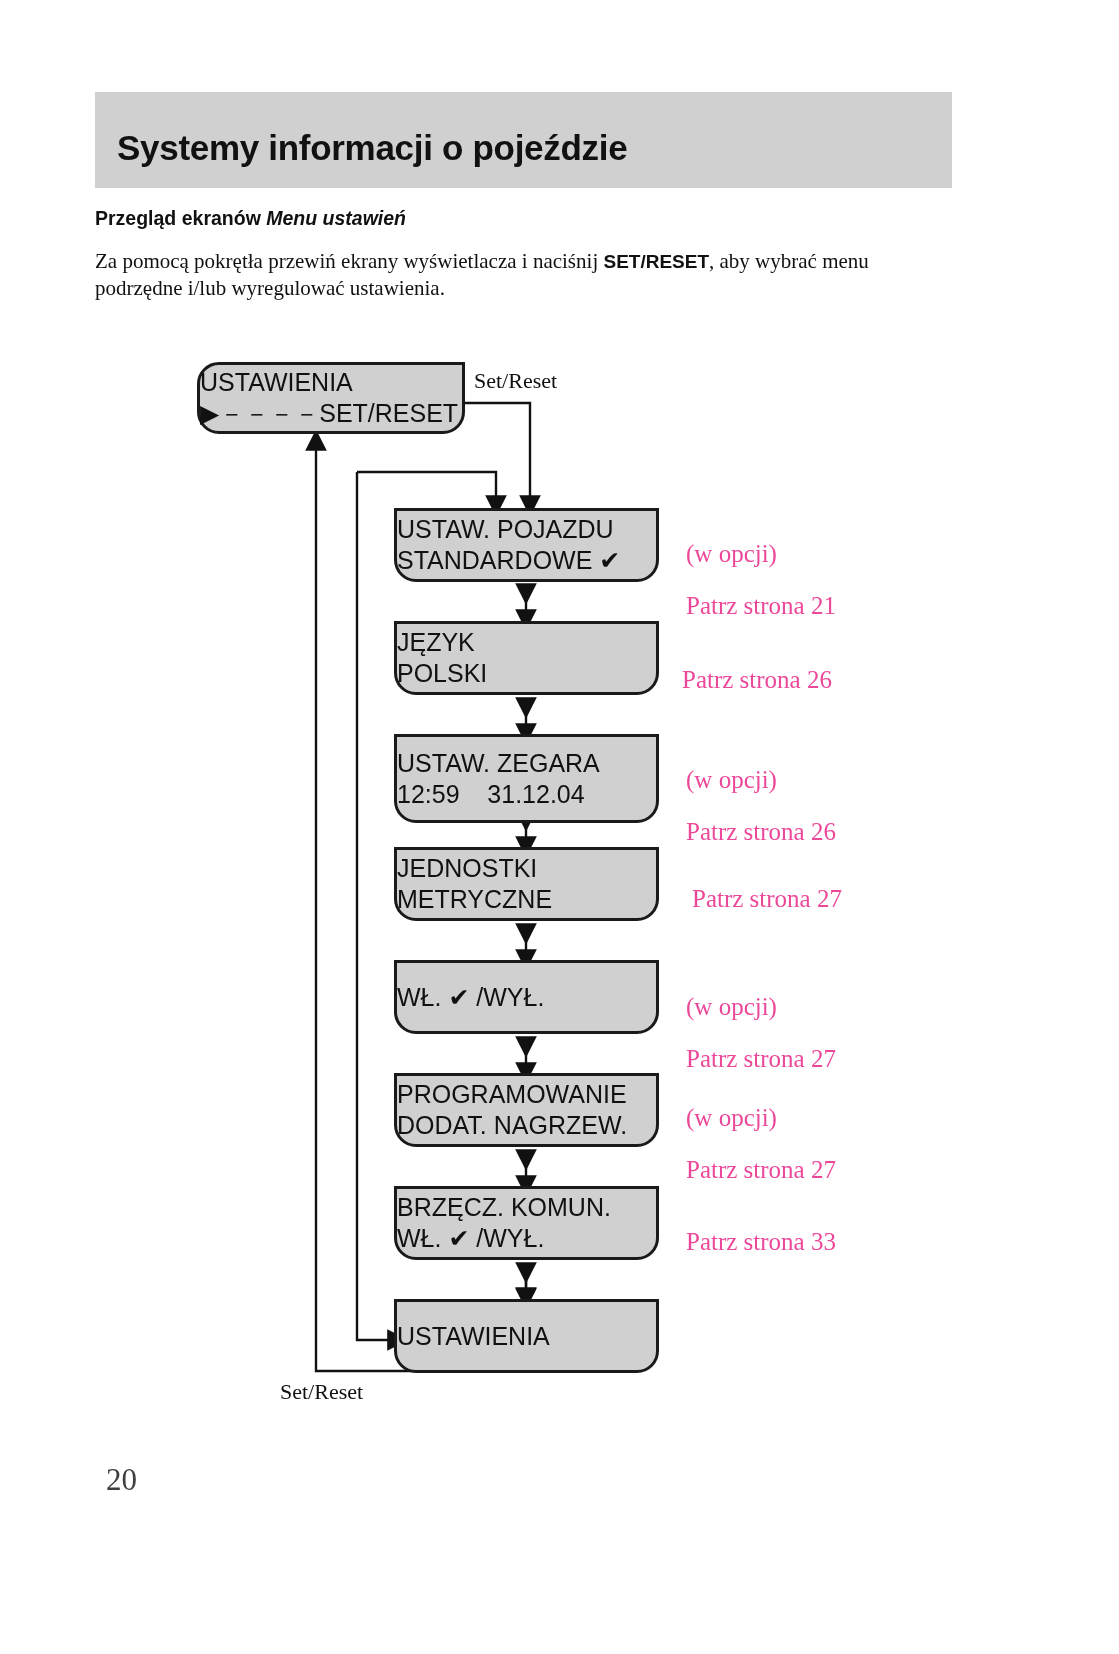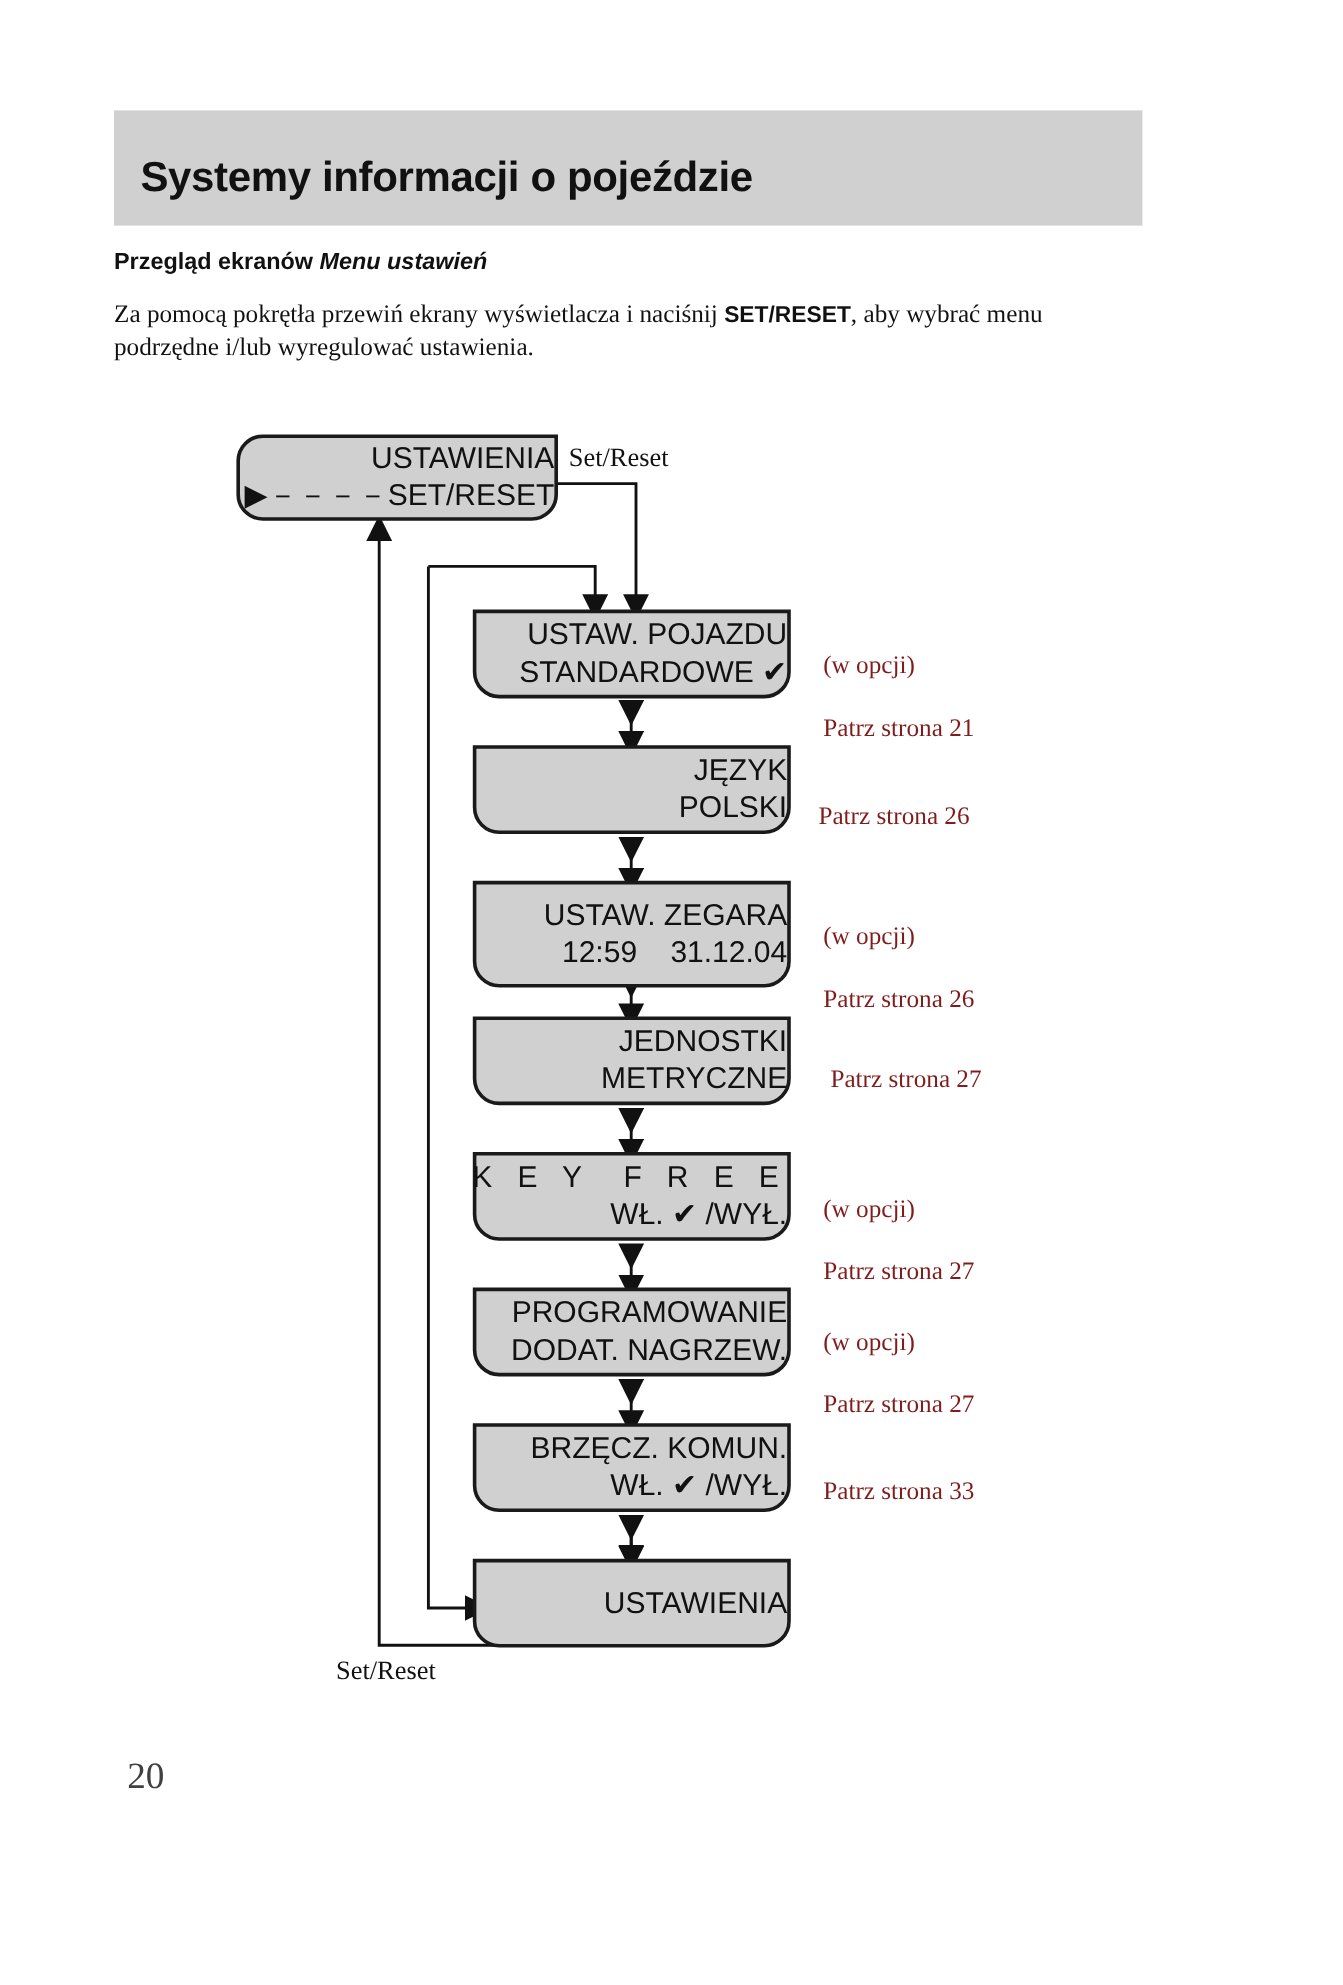--- a/index.html
+++ b/index.html
@@ -34,36 +34,36 @@
   #wires{position:absolute;left:0;top:0;width:1119px;height:1654px;}
 
   
   .lcd{
     position:absolute;
     background:#d0d0d0;
     border:3px solid #1a1a1a;
     box-sizing:border-box;
     font-family:"Liberation Sans",sans-serif;
     color:#111;
-    display:flex;flex-direction:column;justify-content:center;align-items:flex-end;
+    display:flex;flex-direction:column;justify-content:center;align-items:flex-start;
   }
   .lcd .l1,.lcd .l2{
     white-space:pre;font-size:25px;line-height:31px;text-align:center;
   }
   
   .r-bl{border-bottom-left-radius:22px;}
   .r-br{border-bottom-right-radius:22px;}
   .r-tl{border-top-left-radius:22px;}
 
   .spaced{letter-spacing:7px;}
 
   
   .note{
     position:absolute;
-    font-family:"Liberation Serif",serif;font-size:21px;line-height:26px;color:#7f1d1d;
+    font-family:"Liberation Serif",serif;font-size:25px;line-height:26px;color:#ec4899;
     white-space:pre-line;
   }
   .wire-label{
     position:absolute;
     font-family:"Liberation Serif",serif;font-size:22px;color:#111;
   }
 
   #page-number{
     position:absolute;left:106px;top:1462px;
     font-family:"Liberation Serif",serif;font-size:31px;color:#404040;
@@ -141,21 +141,20 @@
     <div class="l1">USTAW. ZEGARA</div>
     <div class="l2">12:59    31.12.04</div>
   </div>
 
   <div class="lcd r-bl r-br" style="left:394px;top:847px;width:265px;height:74px;">
     <div class="l1">JEDNOSTKI</div>
     <div class="l2">METRYCZNE</div>
   </div>
 
   <div class="lcd r-bl r-br" style="left:394px;top:960px;width:265px;height:74px;">
-    <div class="l1 spaced">K E Y  F R E E</div>
     <div class="l2">WŁ. ✔ /WYŁ.</div>
   </div>
 
   <div class="lcd r-bl r-br" style="left:394px;top:1073px;width:265px;height:74px;">
     <div class="l1">PROGRAMOWANIE</div>
     <div class="l2">DODAT. NAGRZEW.</div>
   </div>
 
   <div class="lcd r-bl r-br" style="left:394px;top:1186px;width:265px;height:74px;">
     <div class="l1">BRZĘCZ. KOMUN.</div>

